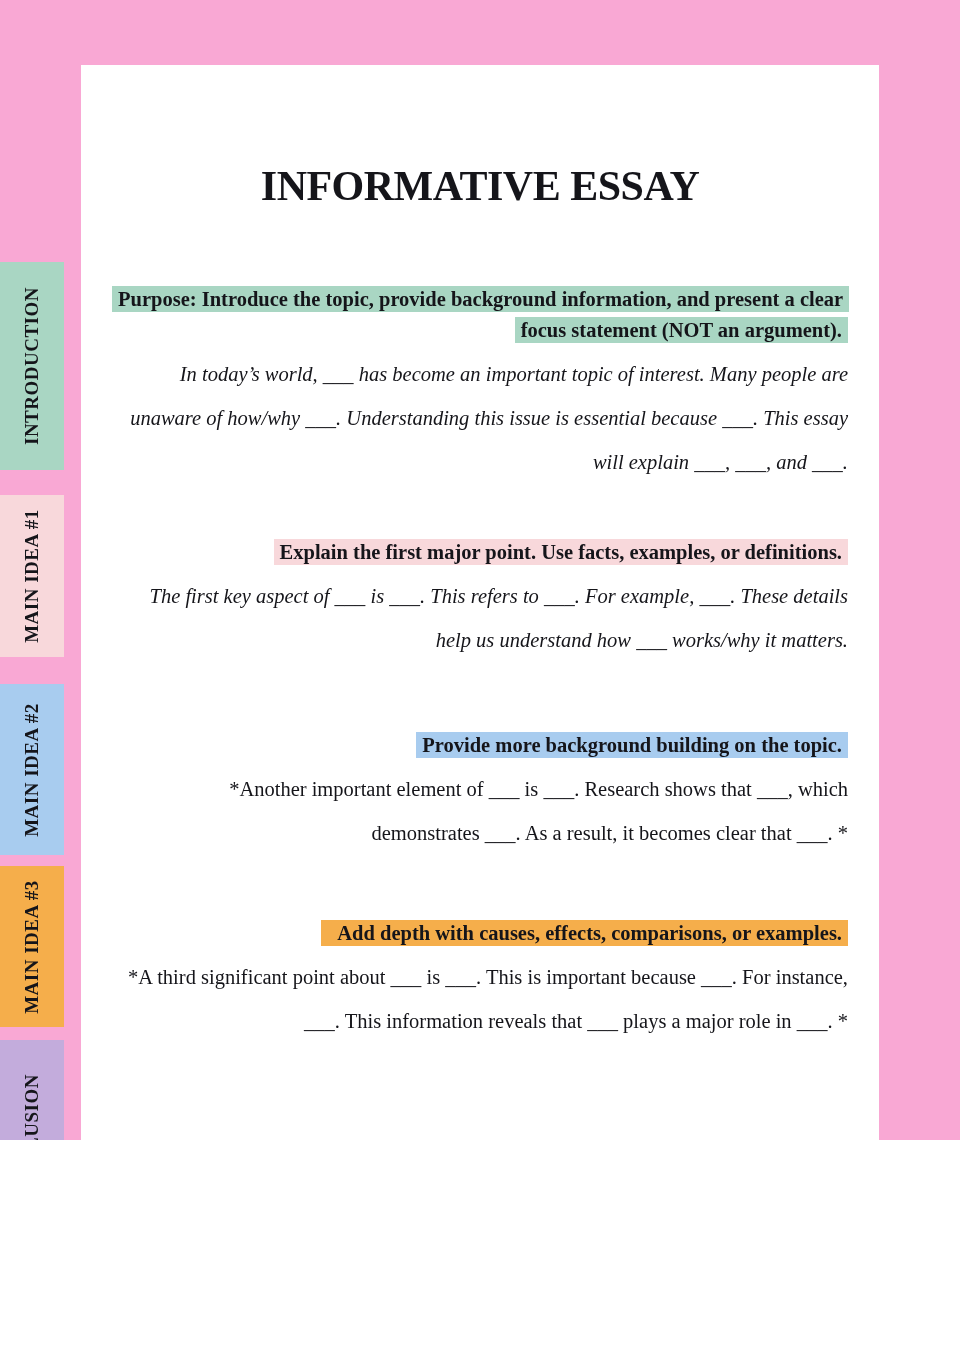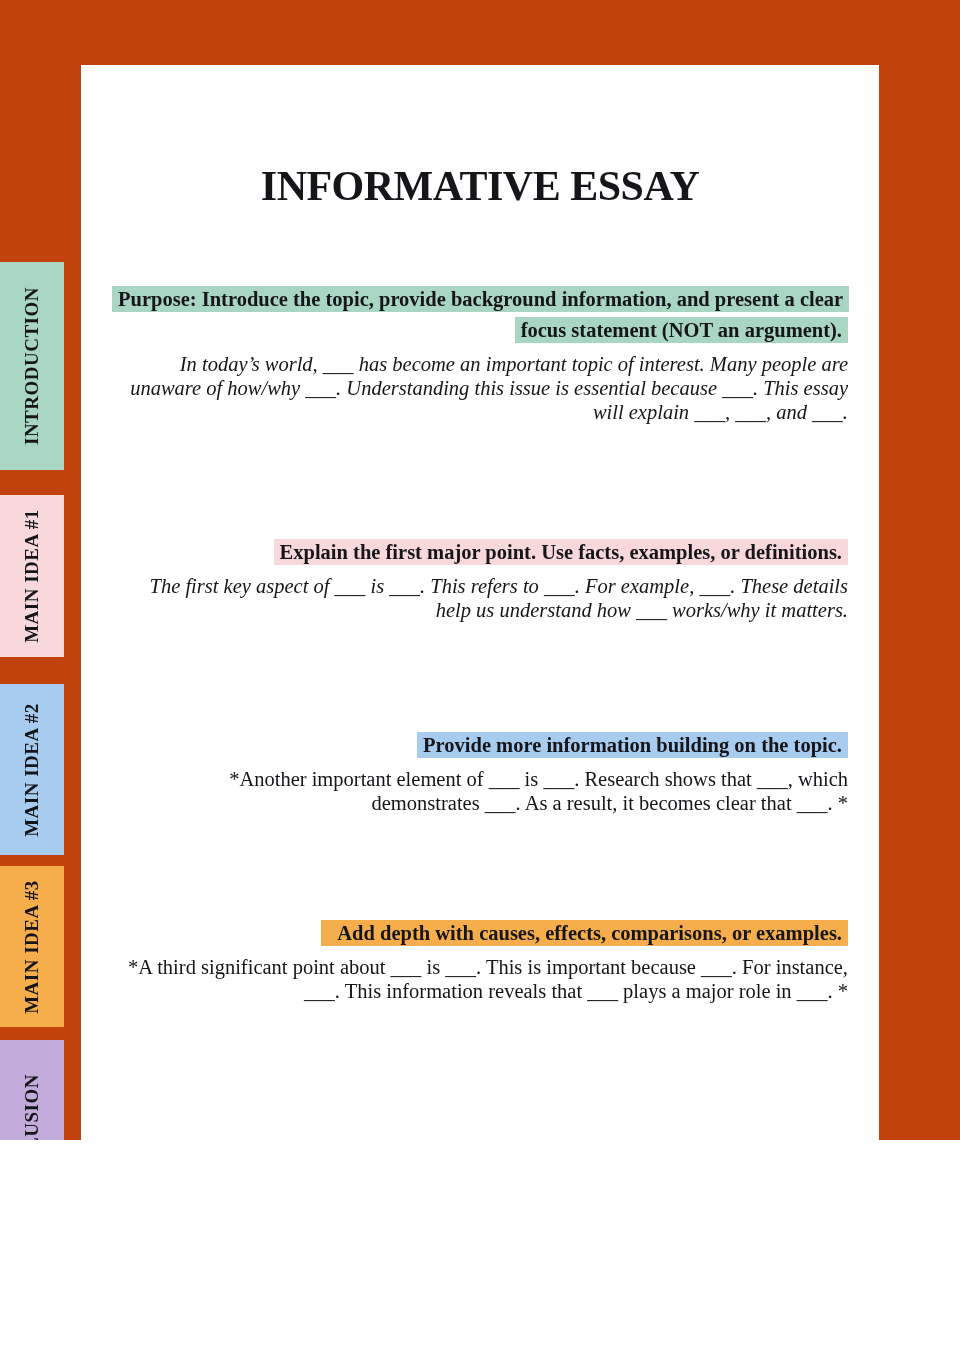--- a/index.html
+++ b/index.html
@@ -1,20 +1,20 @@
 <!DOCTYPE html>
 <html><head>
 <meta charset="utf-8">
 <style>
   html,body { margin:0; padding:0; }
   .canvas {
     position:relative;
     width:960px;
     height:1140px;
-    background:#c2410c;
+    background:#f9a8d4;
     overflow:hidden;
     font-family:"Liberation Serif","DejaVu Serif",serif;
     color:#15151A;
   }
   .paper {
     position:absolute;
     left:81px; top:65px;
     width:798px; height:1219px;
     background:#FFFFFF;
   }
@@ -66,21 +66,21 @@
     line-height:31px;
   }
   .hl {
     padding:2px 6px;
     -webkit-box-decoration-break:clone;
     box-decoration-break:clone;
   }
   .body {
     margin:6px 0 0 12px;
     font-size:20.5px;
-    line-height:24px;
+    line-height:44px;
   }
   .body[data-style="italic"] { font-style:italic; }
 </style>
 </head>
 <body>
 
 <div class="canvas">
 
   <div class="paper"></div>
 
@@ -111,21 +111,21 @@
 
   <div class="section s1">
     <h2 class="heading">
       <span class="hl" style="background: rgb(248, 216, 219); margin-top: 28px;">Explain the first major point. Use facts, examples, or definitions.</span>
     </h2>
     <p class="body" data-style="italic">The first key aspect of ___ is ___. This refers to ___. For example, ___. These details help us understand how ___ works/why it matters.</p>
   </div>
 
   <div class="section s2">
     <h2 class="heading">
-      <span class="hl" style="background: rgb(168, 204, 239);">Provide more information building on the topic.</span>
+      <span class="hl" style="background: rgb(168, 204, 239);">Provide more background building on the topic.</span>
     </h2>
     <p class="body" data-style="normal">*Another important element of ___ is ___. Research shows that ___, which demonstrates ___. As a result, it becomes clear that ___. *</p>
   </div>
 
   <div class="section s3">
     <h2 class="heading">
       <span class="hl" style="background: rgb(245, 174, 75); padding-left: 16px;">Add depth with causes, effects, comparisons, or examples.</span>
     </h2>
     <p class="body" data-style="normal">*A third significant point about ___ is ___. This is important because ___. For instance, ___. This information reveals that ___ plays a major role in ___. *</p>
   </div>

